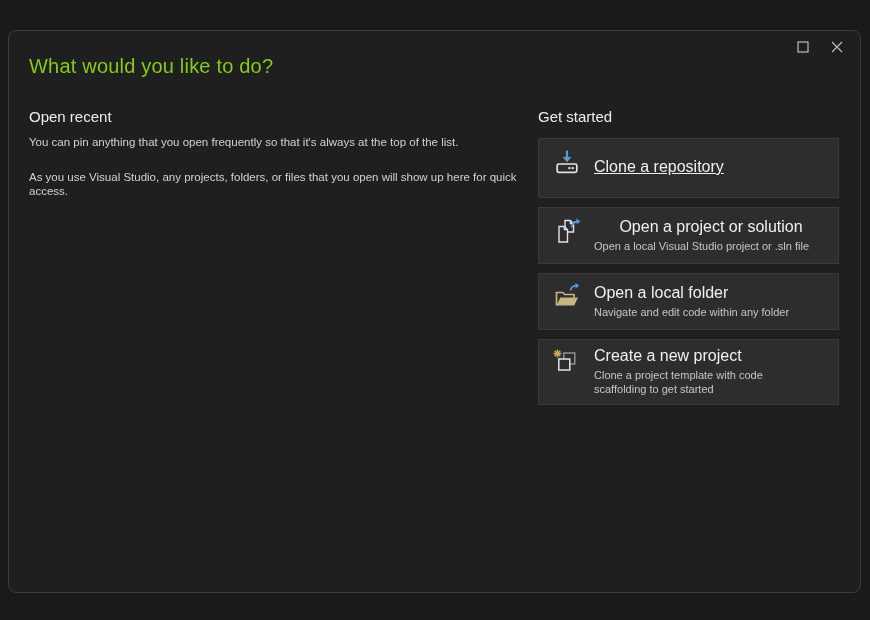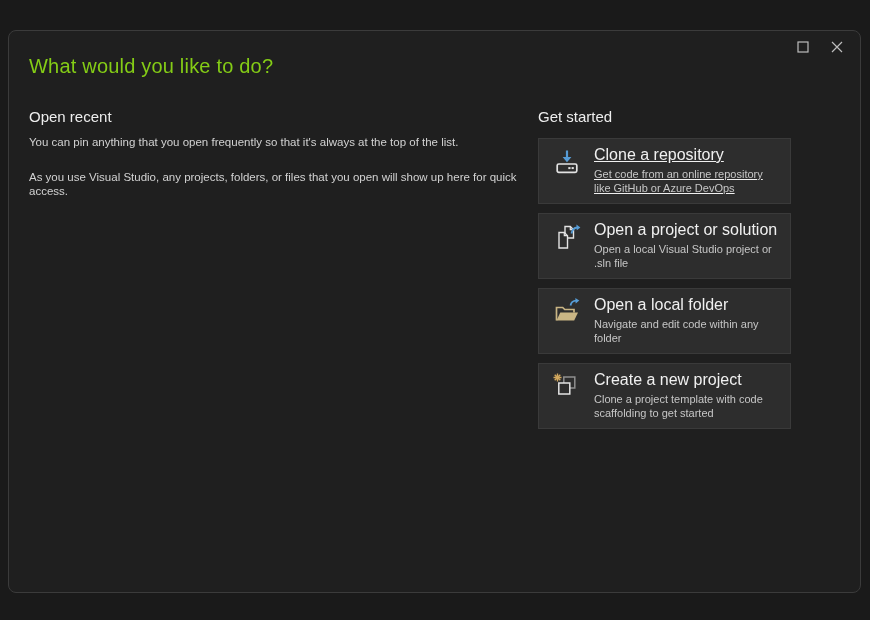--- a/index.html
+++ b/index.html
@@ -49,21 +49,21 @@
     position: absolute; left: 20px; top: 77px; width: 500px;
   }
   .desc-line {
     margin: 0;
     font-size: 11.5px; color: #d2d2d2; line-height: 14px;
   }
   .desc-line.first { margin-top: 21px; }
   .desc-line.second { margin-top: 9px; }
 
   .right-col {
-    position: absolute; left: 529px; top: 77px; width: 253px;
+    position: absolute; left: 529px; top: 77px; width: 301px;
   }
   .cards {
     margin-top: 12px;
     display: flex; flex-direction: column; gap: 9px;
   }
   .card {
     position: relative;
     display: block; width: 100%;
     background: var(--card-bg, #2d2d2d);
     border: 1px solid #3a3a3a;
@@ -136,35 +136,34 @@
         <span class="icon">
           <svg width="28" height="28" viewBox="0 0 28 28">
             <path d="M14 2.5 v8" class="st-blue no-fill" stroke-width="2.2"></path>
             <path d="M9.6 9 L14 14.3 L18.4 9 Z" class="fl-blue"></path>
             <rect x="4.2" y="16" width="19.6" height="8.4" rx="1.6" class="no-fill st-white" stroke-width="1.7"></rect>
             <rect x="15.3" y="19.1" width="2.2" height="2" class="fl-white"></rect>
             <rect x="18.6" y="19.1" width="2.2" height="2" class="fl-white"></rect>
           </svg>
         </span>
         <span class="card-title" style="display: block;">Clone a repository</span>
-        <span class="card-sub" style="display: block;">Get code from an online repository like GitHub or Azure DevOps</span>
       </button>
 
       <button class="card h57">
         <span class="icon">
           <svg width="28" height="28" viewBox="0 0 28 28">
             <path d="M12 3.5 h5.3 l3.2 3.2 V15 h-8.5 Z" class="fl-cardbg st-white" stroke-width="1.4"></path>
             <path d="M17.3 3.5 v3.2 h3.2" class="no-fill st-white" stroke-width="1.2"></path>
             <path d="M6 9.5 h5.3 l3.2 3.2 V25 H6 Z" class="fl-cardbg st-white" stroke-width="1.4"></path>
             <path d="M11.3 9.5 v3.2 h3.2" class="no-fill st-white" stroke-width="1.2"></path>
             <path d="M18.5 10.5 C19.3 6, 21.8 4.6, 24.3 4.5" class="no-fill st-blue" stroke-width="1.8"></path>
             <path d="M23.4 1.6 L27.4 4.4 L23.8 7.2 Z" class="fl-blue"></path>
           </svg>
         </span>
-        <span class="card-title" style="display: block;">Open a project or solution</span>
+        <span class="card-title" style="display: block; text-align: center;">Open a project or solution</span>
         <span class="card-sub" style="display: block;">Open a local Visual Studio project or .sln file</span>
       </button>
 
       <button class="card h57">
         <span class="icon">
           <svg width="28" height="28" viewBox="0 0 28 28">
             <path d="M3.5 22.5 V9.5 h6.2 l2 2 h9.3 v3" class="no-fill st-tan" stroke-width="1.7"></path>
             <path d="M3.5 22.5 L7.3 14.5 H25 L21.2 22.5 Z" class="fl-tan"></path>
             <path d="M17.5 7.5 C18.2 4, 20.6 2.8, 23.2 2.7" class="no-fill st-blue" stroke-width="1.8"></path>
             <path d="M22.3 0 L26.3 2.6 L22.7 5.4 Z" class="fl-blue"></path>

